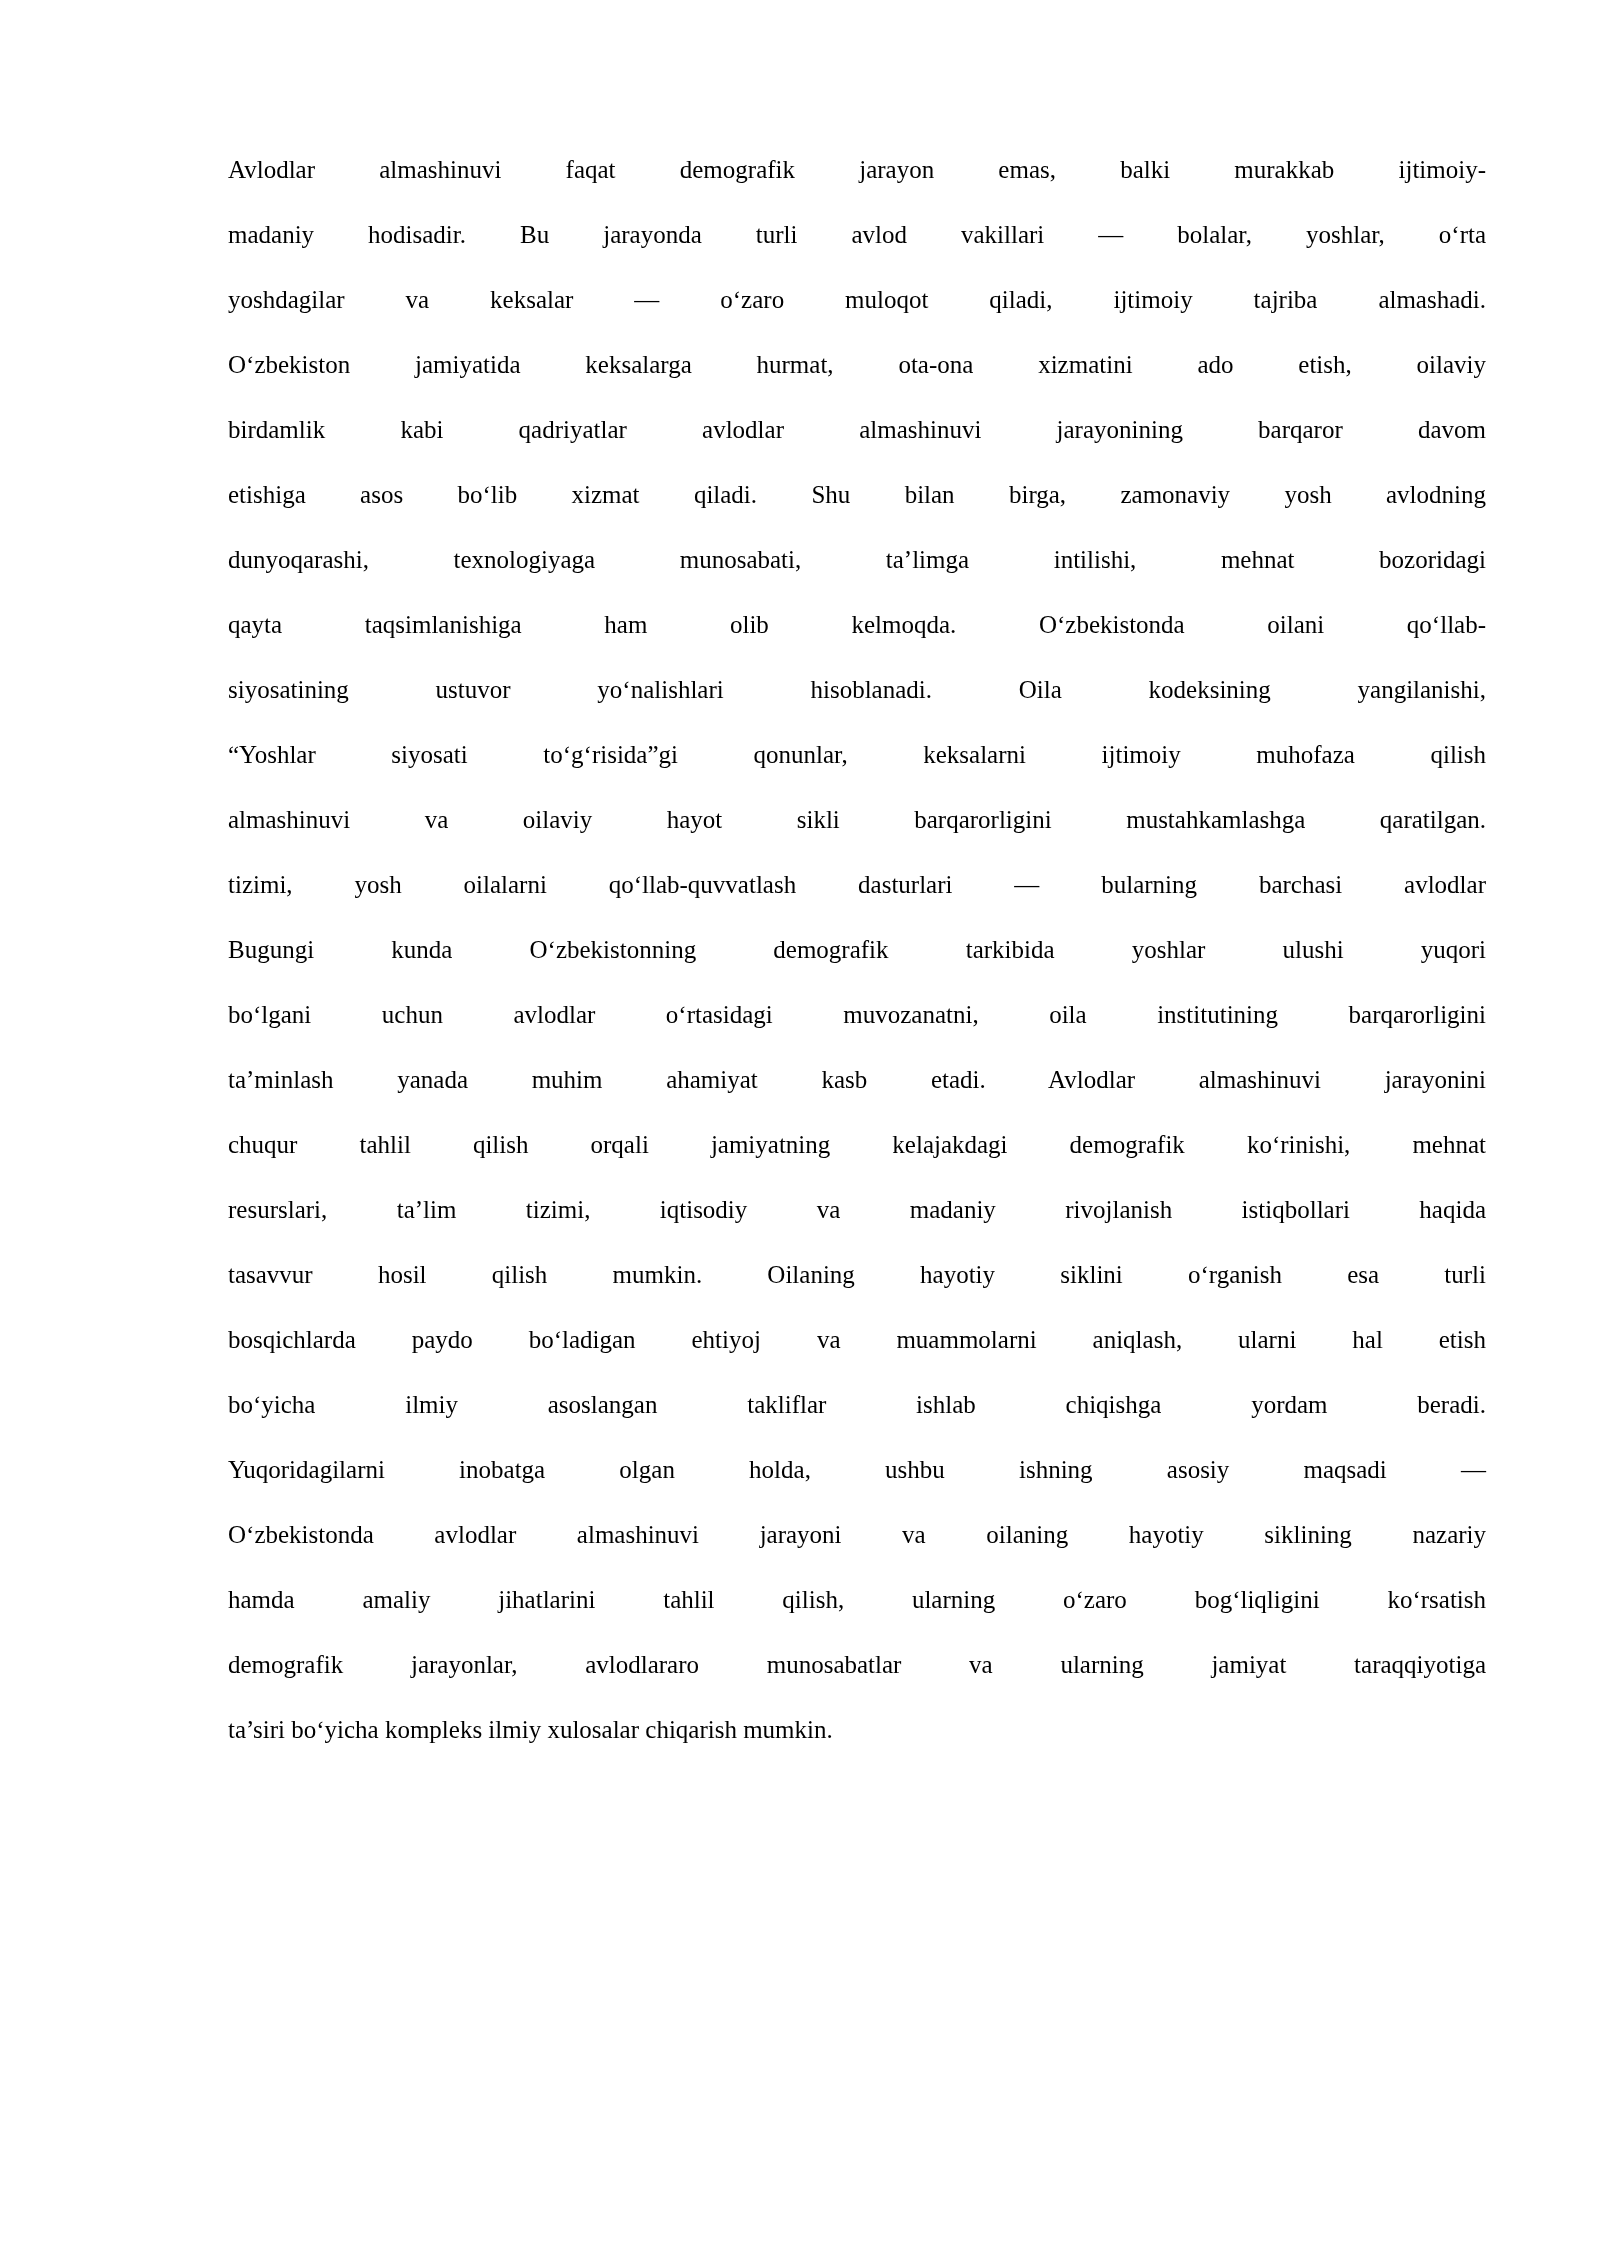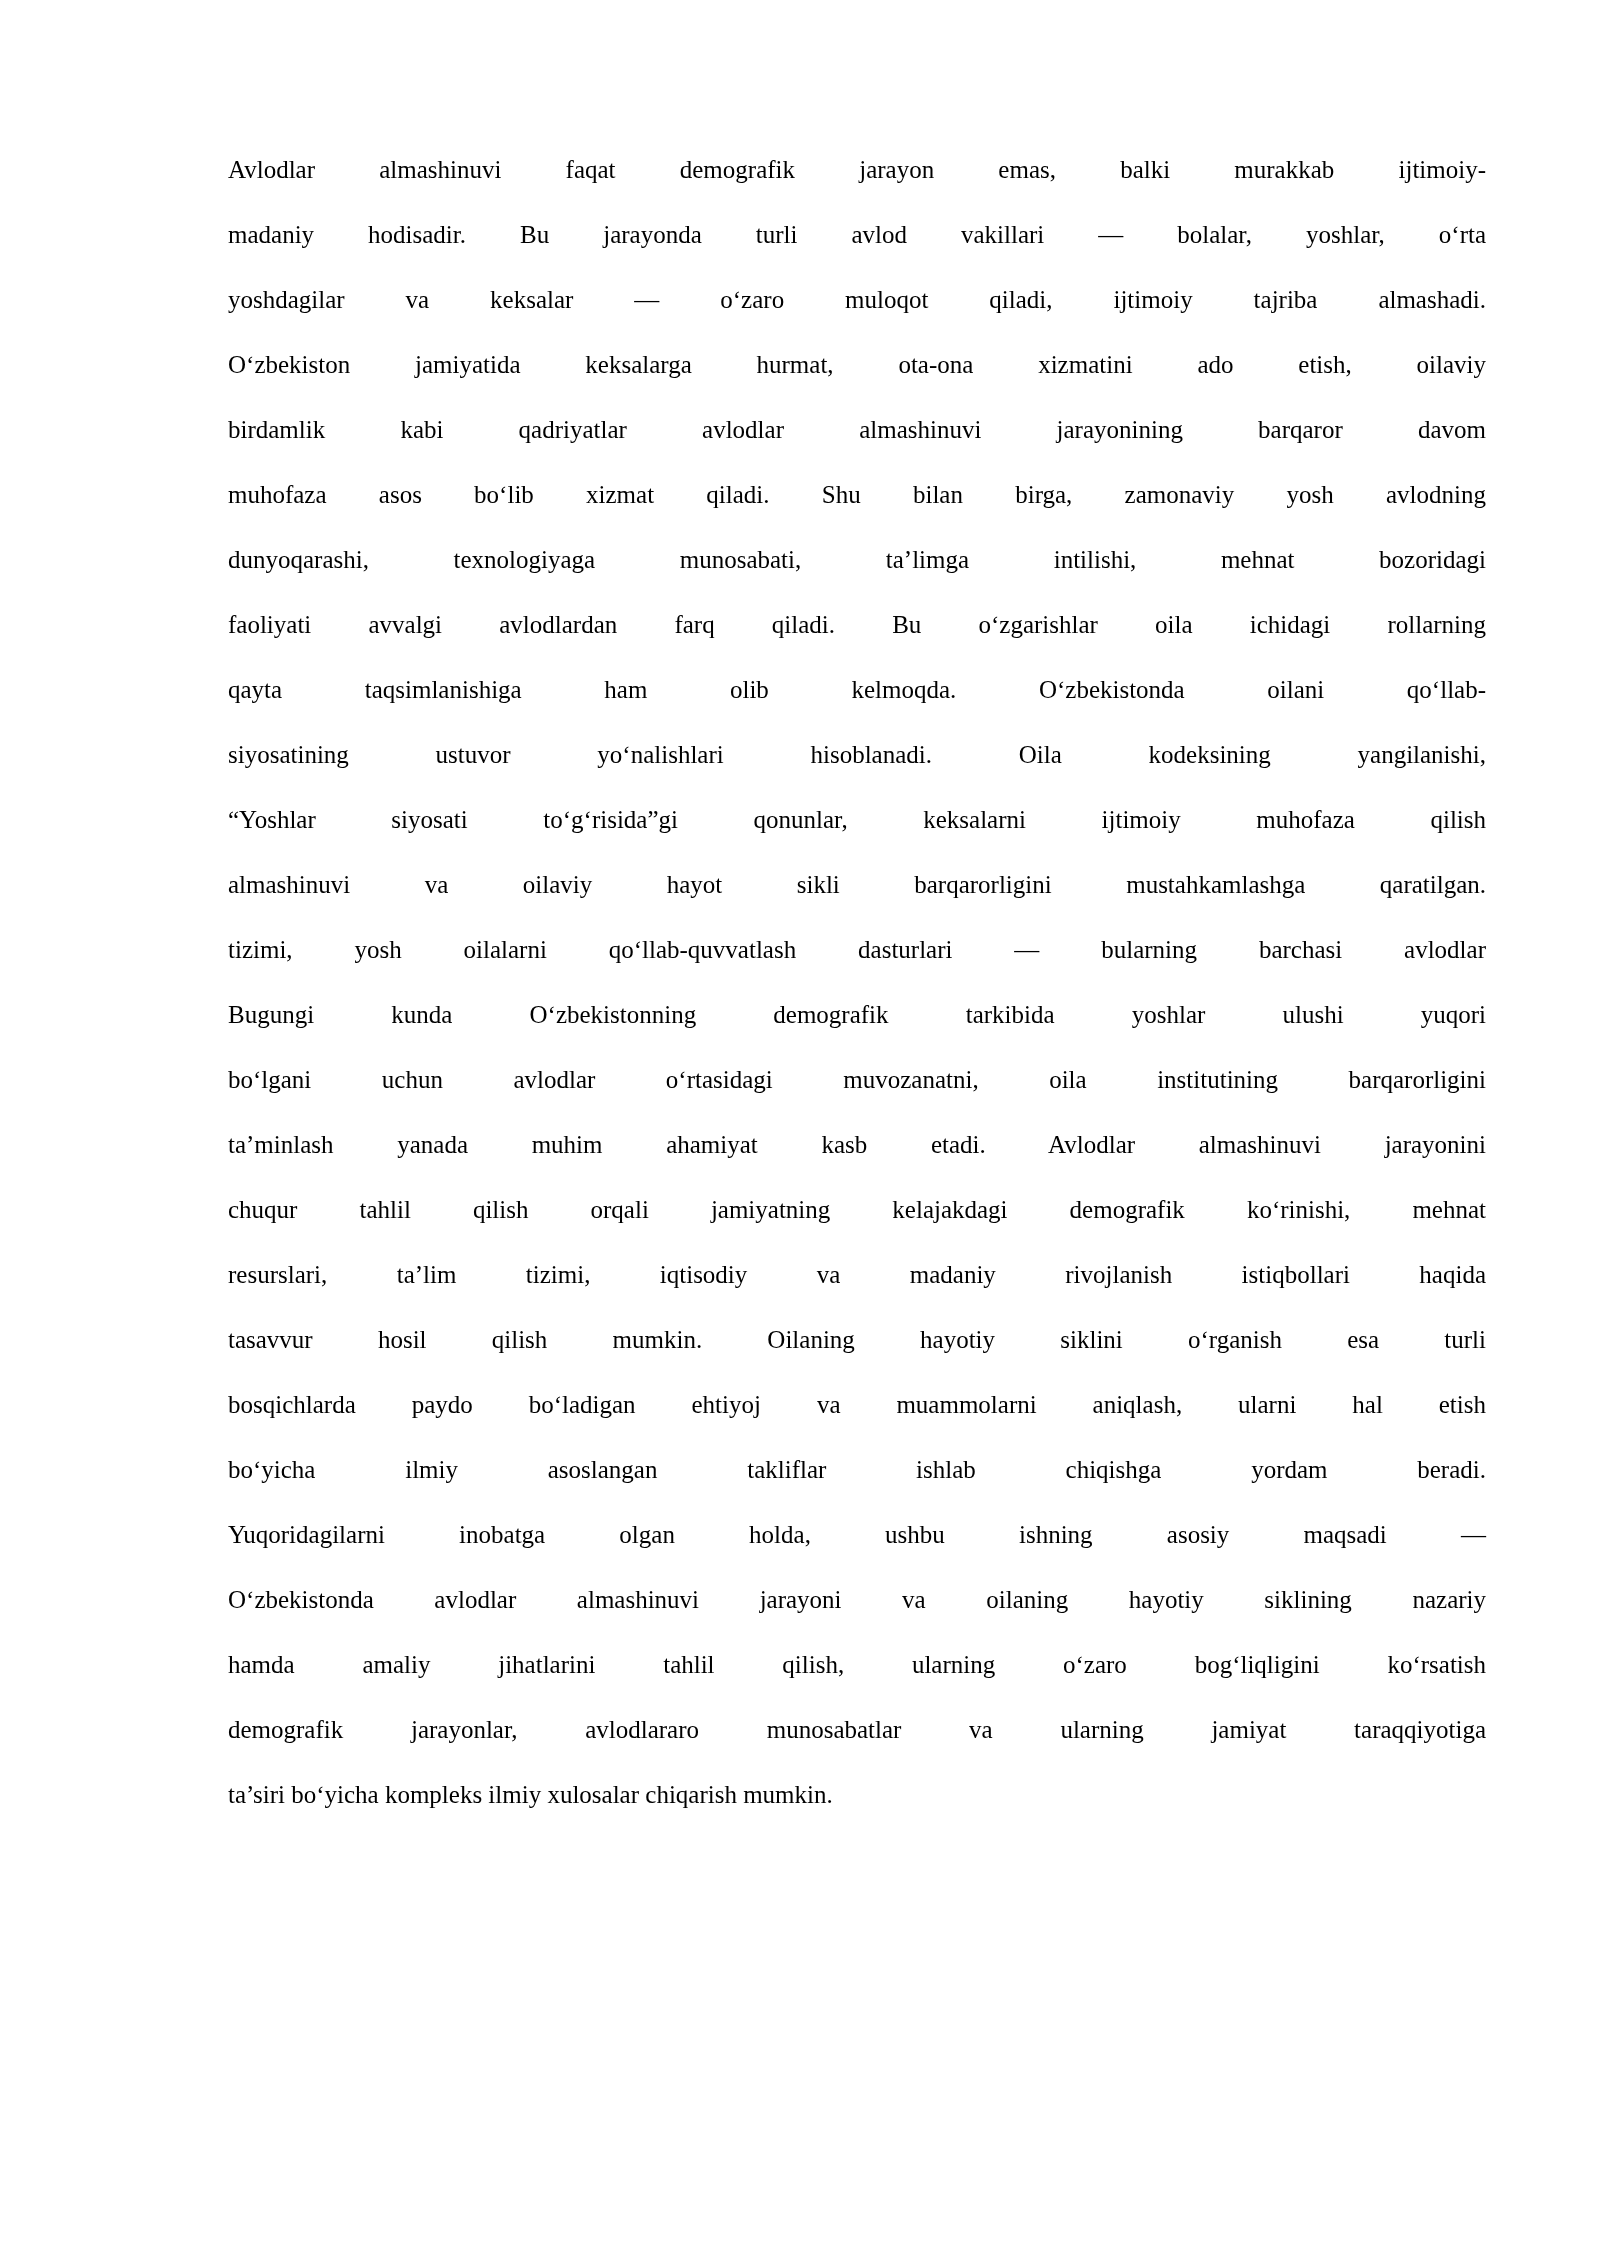--- a/index.html
+++ b/index.html
@@ -39,23 +39,22 @@
 </head>
 <body>
 
 <div class="page">
   <div class="text-block">
       <div class="line">Avlodlar almashinuvi faqat demografik jarayon emas, balki murakkab ijtimoiy-</div>
       <div class="line">madaniy hodisadir. Bu jarayonda turli avlod vakillari — bolalar, yoshlar, o‘rta</div>
       <div class="line">yoshdagilar va keksalar — o‘zaro muloqot qiladi, ijtimoiy tajriba almashadi.</div>
       <div class="line">O‘zbekiston jamiyatida keksalarga hurmat, ota-ona xizmatini ado etish, oilaviy</div>
       <div class="line">birdamlik kabi qadriyatlar avlodlar almashinuvi jarayonining barqaror davom</div>
-      <div class="line">muhofaza asos bo‘lib xizmat qiladi. Shu bilan birga, zamonaviy yosh avlodning</div>
+      <div class="line">etishiga asos bo‘lib xizmat qiladi. Shu bilan birga, zamonaviy yosh avlodning</div>
       <div class="line">dunyoqarashi, texnologiyaga munosabati, ta’limga intilishi, mehnat bozoridagi</div>
-      <div class="line">faoliyati avvalgi avlodlardan farq qiladi. Bu o‘zgarishlar oila ichidagi rollarning</div>
       <div class="line">qayta taqsimlanishiga ham olib kelmoqda. O‘zbekistonda oilani qo‘llab-</div>
       <div class="line">siyosatining ustuvor yo‘nalishlari hisoblanadi. Oila kodeksining yangilanishi,</div>
       <div class="line">“Yoshlar siyosati to‘g‘risida”gi qonunlar, keksalarni ijtimoiy muhofaza qilish</div>
       <div class="line">almashinuvi va oilaviy hayot sikli barqarorligini mustahkamlashga qaratilgan.</div>
       <div class="line">tizimi, yosh oilalarni qo‘llab-quvvatlash dasturlari — bularning barchasi avlodlar</div>
       <div class="line">Bugungi kunda O‘zbekistonning demografik tarkibida yoshlar ulushi yuqori</div>
       <div class="line">bo‘lgani uchun avlodlar o‘rtasidagi muvozanatni, oila institutining barqarorligini</div>
       <div class="line">ta’minlash yanada muhim ahamiyat kasb etadi. Avlodlar almashinuvi jarayonini</div>
       <div class="line">chuqur tahlil qilish orqali jamiyatning kelajakdagi demografik ko‘rinishi, mehnat</div>
       <div class="line">resurslari, ta’lim tizimi, iqtisodiy va madaniy rivojlanish istiqbollari haqida</div>

